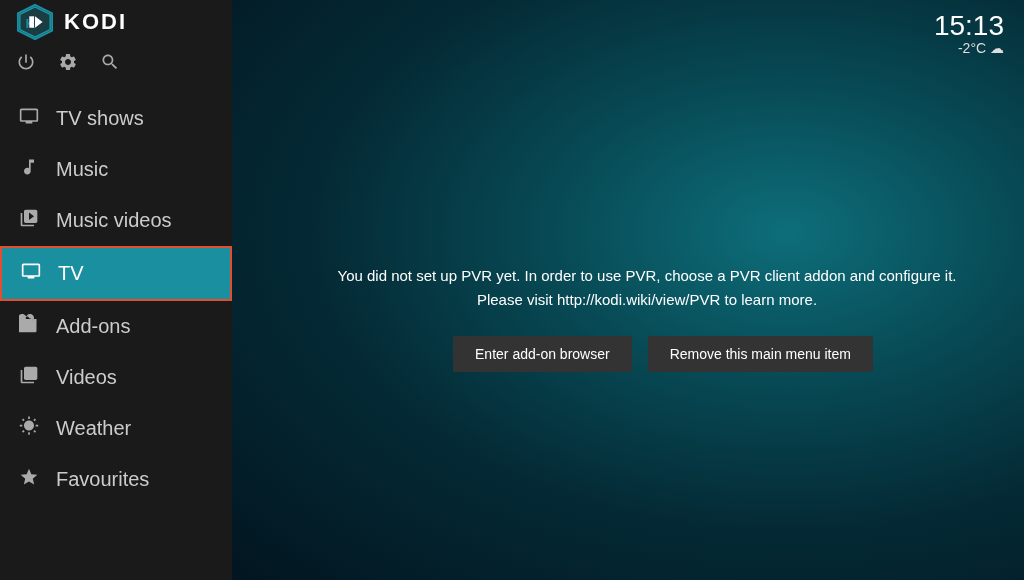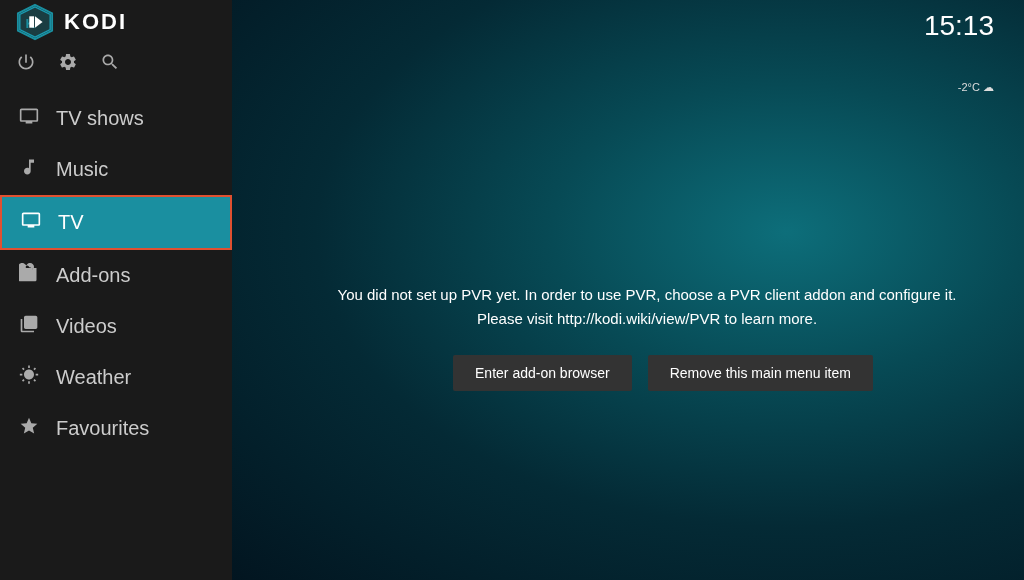--- a/index.html
+++ b/index.html
@@ -97,38 +97,37 @@
       background: radial-gradient(ellipse at 70% 40%, #0d6e7a 0%, #074a55 30%, #042a35 60%, #021520 100%);
       display: flex;
       flex-direction: column;
       position: relative;
     }
 
     
     .top-bar {
       display: flex;
       justify-content: flex-end;
-      padding: 12px 30px 0 0;
+      padding: 12px 20px 0 0;
       color: #fff;
     }
 
     .clock-weather {
       text-align: right;
     }
 
     .clock {
       font-size: 28px;
       font-weight: 300;
       line-height: 1;
     }
 
     .weather-info {
-      font-size: 11px;
+      font-size: 14px;
       color: #ddd;
-      margin-top: 41px;
     }
 
     
     .pvr-area {
       flex: 1;
       display: flex;
       flex-direction: column;
       align-items: center;
       justify-content: center;
       padding: 20px 60px;
@@ -209,20 +208,28 @@
 
     <div class="nav-item">
       <span class="nav-icon">
         <svg width="20" height="20" viewBox="0 0 24 24" fill="#aaa">
             <path d="M12 3v10.55c-.59-.34-1.27-.55-2-.55-2.21 0-4 1.79-4 4s1.79 4 4 4 4-1.79 4-4V7h4V3h-6z"></path>
           </svg>
       </span>
       <span class="nav-label">Music</span>
     </div>
 
+    <div class="nav-item">
+      <span class="nav-icon">
+        <svg width="20" height="20" viewBox="0 0 24 24" fill="#aaa">
+            <path d="M4 6H2v14c0 1.1.9 2 2 2h14v-2H4V6zm16-4H8c-1.1 0-2 .9-2 2v12c0 1.1.9 2 2 2h12c1.1 0 2-.9 2-2V4c0-1.1-.9-2-2-2zm-8 12.5v-9l6 4.5-6 4.5z"></path>
+          </svg>
+      </span>
+      <span class="nav-label">Music videos</span>
+    </div>
 
     <div class="nav-item active">
       <span class="nav-icon">
         <svg width="20" height="20" viewBox="0 0 24 24" fill="#fff">
             <path d="M21 3H3c-1.1 0-2 .9-2 2v12c0 1.1.9 2 2 2h5v2h8v-2h5c1.1 0 1.99-.9 1.99-2L23 5c0-1.1-.9-2-2-2zm0 14H3V5h18v12z"></path>
           </svg>
       </span>
       <span class="nav-label">TV</span>
     </div>
 

